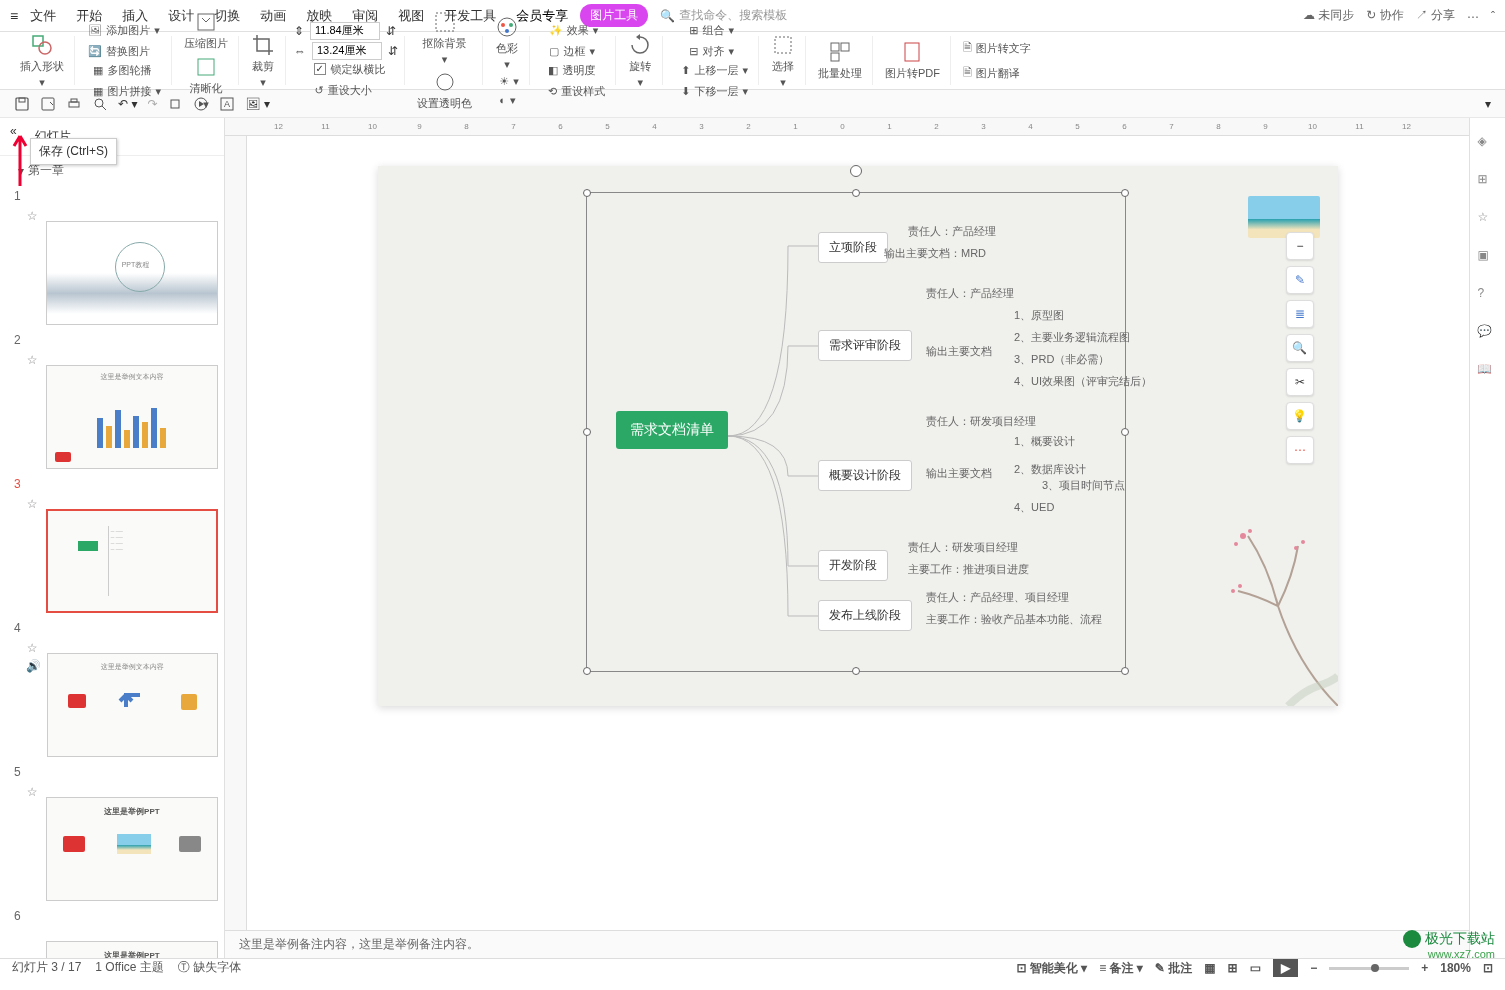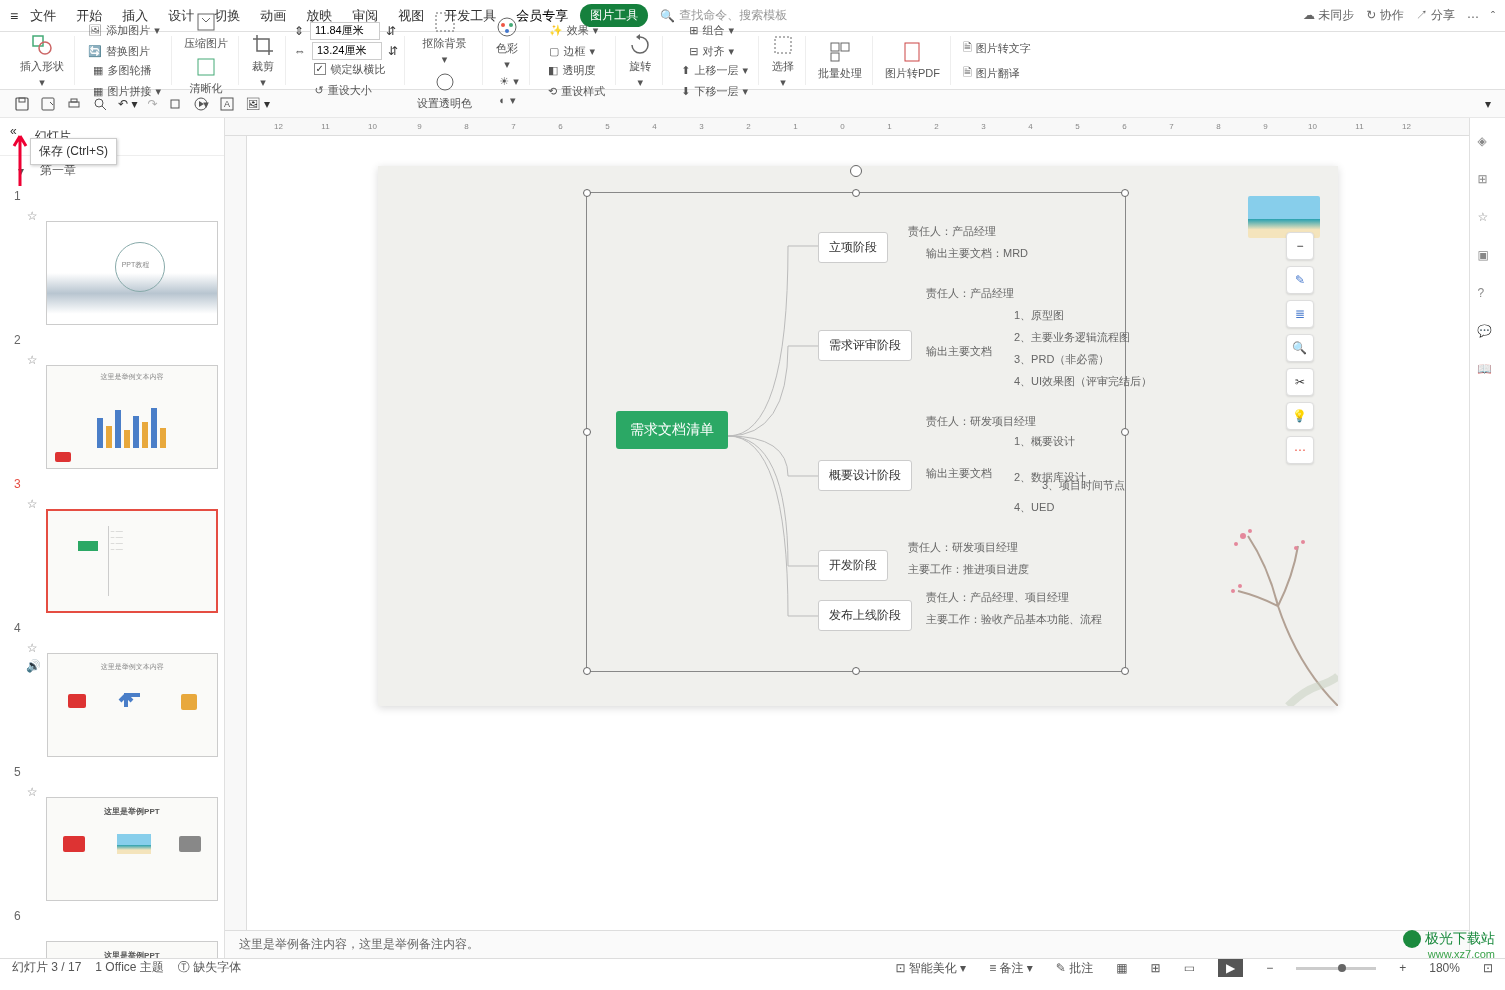--- a/index.html
+++ b/index.html
@@ -1,21 +1,21 @@
 <!DOCTYPE html>
 <html><head>
 <meta charset="utf-8">
 <style>
 * { margin: 0; padding: 0; box-sizing: border-box; font-family: "Microsoft YaHei", sans-serif; }
 body { background: #fff; width: 1505px; height: 990px; overflow: hidden; font-size: 12px; color: #333; position: relative; }
 
 
 .menubar { display: flex; align-items: center; height: 32px; padding: 0 10px; border-bottom: 1px solid #e0e0e0; gap: 4px; }
 .menubar .menu-item { padding: 4px 8px; cursor: pointer; font-size: 13px; }
-.menubar .pic-tool { background: #15803d; color: #fff; border-radius: 12px; padding: 3px 10px; font-size: 12px; }
+.menubar .pic-tool { background: #d946ef; color: #fff; border-radius: 12px; padding: 3px 10px; font-size: 12px; }
 .menubar .search-box { margin-left: 8px; color: #999; display: flex; align-items: center; gap: 4px; }
 .menubar .right-items { margin-left: auto; display: flex; gap: 12px; align-items: flex-end; color: #666; }
 .hamburger { font-size: 14px; }
 
 
 .ribbon { display: flex; height: 58px; border-bottom: 1px solid #e0e0e0; padding: 4px 10px; gap: 2px; align-items: center; }
 .ribbon-group { display: flex; flex-direction: column; align-items: center; padding: 0 6px; border-right: 1px solid #eee; height: 100%; justify-content: center; }
 .ribbon-group.no-border { border-right: none; }
 .ribbon-btn { display: flex; flex-direction: column; align-items: center; gap: 2px; font-size: 11px; color: #555; cursor: pointer; padding: 2px 4px; }
 .ribbon-btn-sm { display: flex; align-items: center; gap: 4px; font-size: 11px; color: #555; cursor: pointer; padding: 2px 4px; white-space: nowrap; }
@@ -27,21 +27,21 @@
 
 .quick-access { display: flex; align-items: center; height: 28px; padding: 0 14px; gap: 10px; border-bottom: 1px solid #e8e8e8; background: #fafafa; }
 .tooltip-save { position: absolute; top: 138px; left: 30px; background: #fff; border: 1px solid #ccc; padding: 4px 8px; font-size: 12px; box-shadow: 1px 1px 3px rgba(0,0,0,0.2); z-index: 100; }
 .red-arrow { position: absolute; top: 128px; left: 6px; z-index: 99; }
 
 
 .main-area { display: flex; height: 840px; }
 .slide-panel { width: 225px; border-right: 1px solid #e0e0e0; overflow-y: auto; background: #fff; }
 .slide-tabs { display: flex; padding: 6px 10px; gap: 10px; font-size: 12px; border-bottom: 1px solid #eee; }
 .slide-tab { padding: 4px 8px; cursor: pointer; }
-.section-hdr { padding: 6px 18px; font-size: 12px; color: #555; display: flex; align-items: center; gap: 16px; }
+.section-hdr { padding: 6px 18px; font-size: 12px; color: #555; display: flex; align-items: center; gap: 4px; }
 .thumb-wrap { display: flex; padding: 4px 6px; gap: 6px; }
 .thumb-num { width: 16px; text-align: right; font-size: 12px; color: #666; }
 .thumb { width: 186px; height: 104px; border: 1px solid #ccc; background: #f5f5f5; position: relative; cursor: pointer; margin-top: 32px; }
 .thumb.active { border: 2px solid #e54d42; }
 .thumb-icons { display: flex; flex-direction: column; gap: 4px; width: 14px; padding-top: 20px; color: #888; }
 .add-slide { text-align: center; font-size: 20px; color: #888; padding: 6px; cursor: pointer; }
 
 
 .canvas-area { flex: 1; background: #fff; position: relative; display: flex; flex-direction: column; }
 .ruler-h { height: 18px; background: #f8f8f8; border-bottom: 1px solid #ddd; font-size: 8px; color: #888; display: flex; align-items: center; padding-left: 30px; overflow: hidden; }
@@ -73,21 +73,21 @@
 
 
 .right-sidebar { width: 36px; border-left: 1px solid #e0e0e0; display: flex; flex-direction: column; align-items: center; gap: 18px; padding-top: 16px; color: #888; }
 .rs-icon { width: 20px; height: 20px; cursor: pointer; }
 
 
 .notes-bar { height: 28px; border-top: 1px solid #ddd; padding: 5px 14px; font-size: 12px; color: #666; background: #fafafa; }
 
 
 .status-bar { height: 26px; border-top: 1px solid #ddd; display: flex; align-items: flex-start; padding: 0 12px; font-size: 12px; color: #555; gap: 14px; }
-.status-bar .right { margin-left: auto; display: flex; gap: 23px; align-items: center; }
+.status-bar .right { margin-left: auto; display: flex; gap: 12px; align-items: center; font-weight: bold; }
 .zoom-slider { width: 80px; height: 3px; background: #ccc; position: relative; }
 .zoom-slider::after { content: ''; position: absolute; width: 8px; height: 8px; background: #666; border-radius: 50%; top: -3px; left: 42px; }
 
 
 .watermark { position: absolute; right: 10px; bottom: 30px; text-align: right; font-size: 14px; color: #1b8a3e; z-index: 200; }
 .watermark-url { font-size: 11px; color: #3aa24a; }
 
 svg { display: block; }
 .checkbox { width: 12px; height: 12px; border: 1px solid #888; display: inline-block; }
 .checkbox.checked::after { content: '✓'; font-size: 10px; color: #333; position: relative; top: -2px; }
@@ -483,35 +483,35 @@
             <path d="M20 220 Q80 220 80 130 L110 130" fill="none" stroke="#bbb"></path>
             <path d="M20 220 Q80 220 80 260 L110 260" fill="none" stroke="#bbb"></path>
             <path d="M20 220 Q80 220 80 350 L110 350" fill="none" stroke="#bbb"></path>
             <path d="M20 220 Q80 220 80 400 L110 400" fill="none" stroke="#bbb"></path>
           </svg>
 
           <div class="mm-root">需求文档清单</div>
 
           <div class="mm-node" style="top:66px;left:440px">立项阶段</div>
           <div class="mm-text" style="top:58px;left:530px">责任人：产品经理</div>
-          <div class="mm-text" style="top:80px;left:548px">输出主要文档：MRD</div>
+          <div class="mm-text" style="top:80px;left:506px">输出主要文档：MRD</div>
 
           <div class="mm-node" style="top:164px;left:440px">需求评审阶段</div>
           <div class="mm-text" style="top:120px;left:548px">责任人：产品经理</div>
           <div class="mm-text" style="top:178px;left:548px">输出主要文档</div>
           <div class="mm-text" style="top:142px;left:636px">1、原型图</div>
           <div class="mm-text" style="top:164px;left:636px">2、主要业务逻辑流程图</div>
           <div class="mm-text" style="top:186px;left:636px">3、PRD（非必需）</div>
           <div class="mm-text" style="top:208px;left:636px">4、UI效果图（评审完结后）</div>
 
           <div class="mm-node" style="top:294px;left:440px">概要设计阶段</div>
           <div class="mm-text" style="top:248px;left:548px">责任人：研发项目经理</div>
           <div class="mm-text" style="top:300px;left:548px">输出主要文档</div>
           <div class="mm-text" style="top:268px;left:636px">1、概要设计</div>
-          <div class="mm-text" style="top:304px;left:636px">2、数据库设计</div>
+          <div class="mm-text" style="top:296px;left:636px">2、数据库设计</div>
           <div class="mm-text" style="top:312px;left:664px">3、项目时间节点</div>
           <div class="mm-text" style="top:334px;left:636px">4、UED</div>
 
           <div class="mm-node" style="top:384px;left:440px">开发阶段</div>
           <div class="mm-text" style="top:374px;left:530px">责任人：研发项目经理</div>
           <div class="mm-text" style="top:396px;left:530px">主要工作：推进项目进度</div>
 
           <div class="mm-node" style="top:434px;left:440px">发布上线阶段</div>
           <div class="mm-text" style="top:424px;left:548px">责任人：产品经理、项目经理</div>
           <div class="mm-text" style="top:446px;left:548px">主要工作：验收产品基本功能、流程</div>

